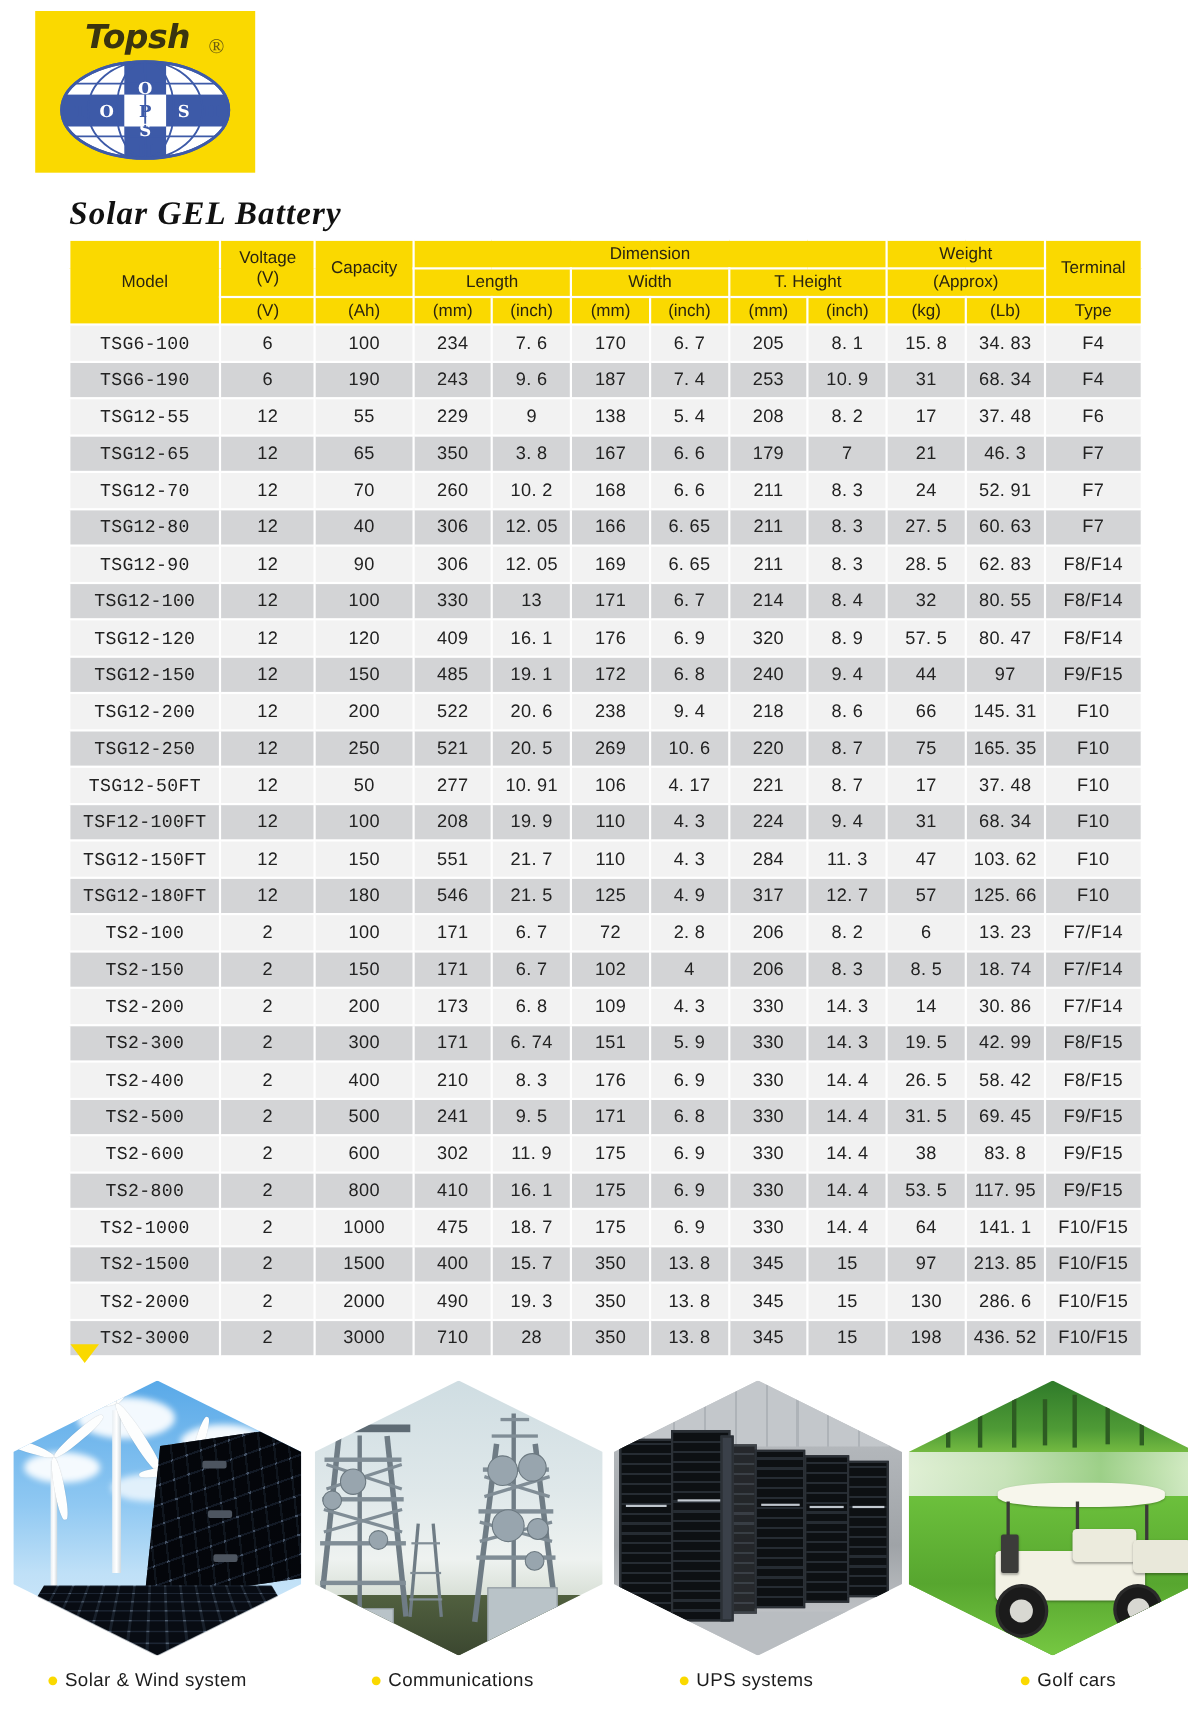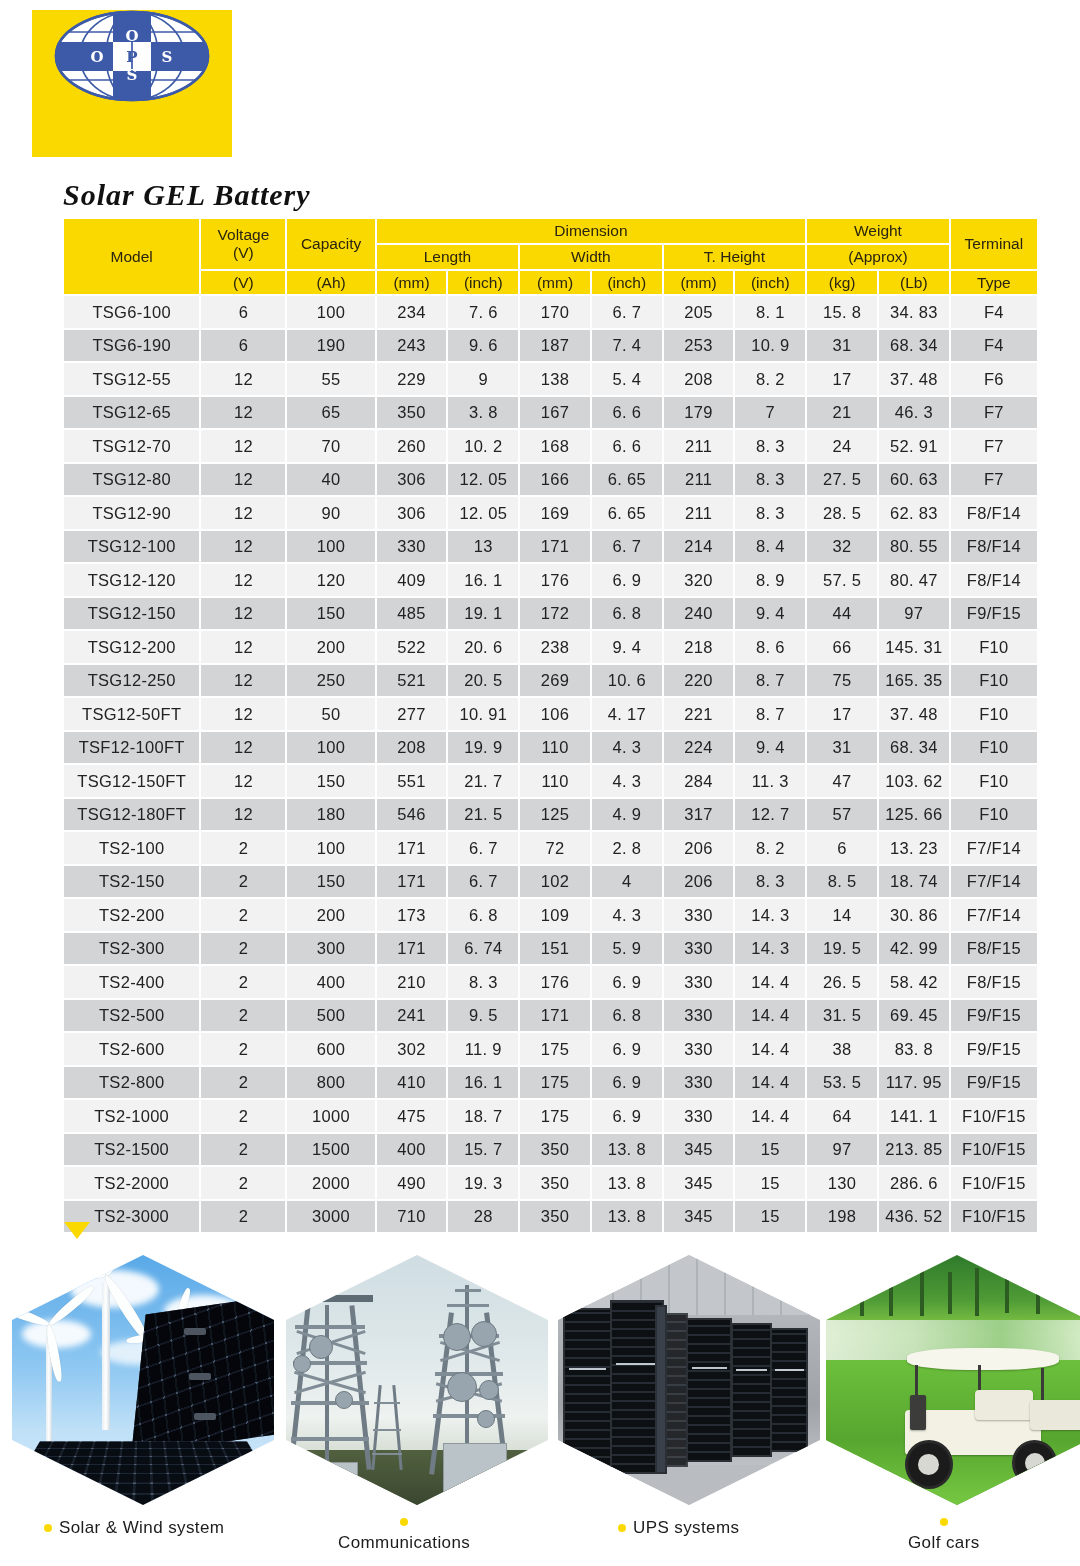--- a/index.html
+++ b/index.html
@@ -52,21 +52,21 @@
   .spec-table thead th{
     background:#FAD900;color:#2a2410;font-size:15.5px;font-weight:normal;
     padding:3px 0;line-height:1.15;
   }
   .spec-table thead th.h-tall{height:36px;}
   .spec-table tbody td{
     font-size:16.5px;height:31.5px;padding:0;letter-spacing:.3px;
   }
   tr.row-a td{background:#f2f2f2;}
   tr.row-b td{background:#d3d4d6;}
-  td.c-model{font-size:16px;letter-spacing:.2px;}
+  td.c-model{font-size:16px;letter-spacing:.2px;font-family:Liberation Mono, monospace;}
 
   
   col.w-model{width:134px;}
   col.w-volt{width:84px;}
   col.w-cap{width:87px;}
   col.w-num{width:70px;}
   col.w-term{width:86px;}
 
   
   .app-heading{
@@ -146,20 +146,24 @@
   
   .captions{position:absolute;left:0;top:1518px;width:1080px;height:34px;}
   .caption{position:absolute;display:flex;align-items:center;gap:7px;}
   .cap-dot{width:8px;height:8px;border-radius:50%;background:#FAD900;flex:none;}
   .cap-text{font-size:17px;color:#1c1c1c;letter-spacing:.4px;white-space:nowrap;}
 </style>
 </head>
 <body>
 
 <div class="logo-box">
+  <div class="logo-wordmark">
+    <span class="logo-word">Topsh</span>
+    <span class="logo-reg">®</span>
+  </div>
   <div class="globe-wrap">
     <svg class="globe-svg" viewBox="0 0 170 96">
       <defs>
         <clipPath id="gclip">
             <ellipse cx="85" cy="48" rx="76" ry="44"></ellipse>
           </clipPath>
       </defs>
       <ellipse cx="85" cy="48" rx="76" ry="44" fill="#ffffff" stroke="#3d5aa8" stroke-width="2.4"></ellipse>
       <g clip-path="url(#gclip)">
         <rect x="66" y="0" width="38" height="96" fill="#3d5aa8"></rect>
@@ -793,25 +797,25 @@
     </div>
   </div>
 
 </div>
 
 <div class="captions">
   <div class="caption" style="left:44px;">
     <span class="cap-dot"></span>
     <span class="cap-text">Solar  &amp;  Wind  system</span>
   </div>
-  <div class="caption" style="left:338px;flex-direction:column;">
+  <div class="caption" style="left:338px;">
     <span class="cap-dot"></span>
     <span class="cap-text">Communications</span>
   </div>
   <div class="caption" style="left:618px;">
     <span class="cap-dot"></span>
     <span class="cap-text">UPS  systems</span>
   </div>
-  <div class="caption" style="left:908px;flex-direction:column;">
+  <div class="caption" style="left:928px;">
     <span class="cap-dot"></span>
     <span class="cap-text">Golf  cars</span>
   </div>
 </div>
 
 </body></html>

